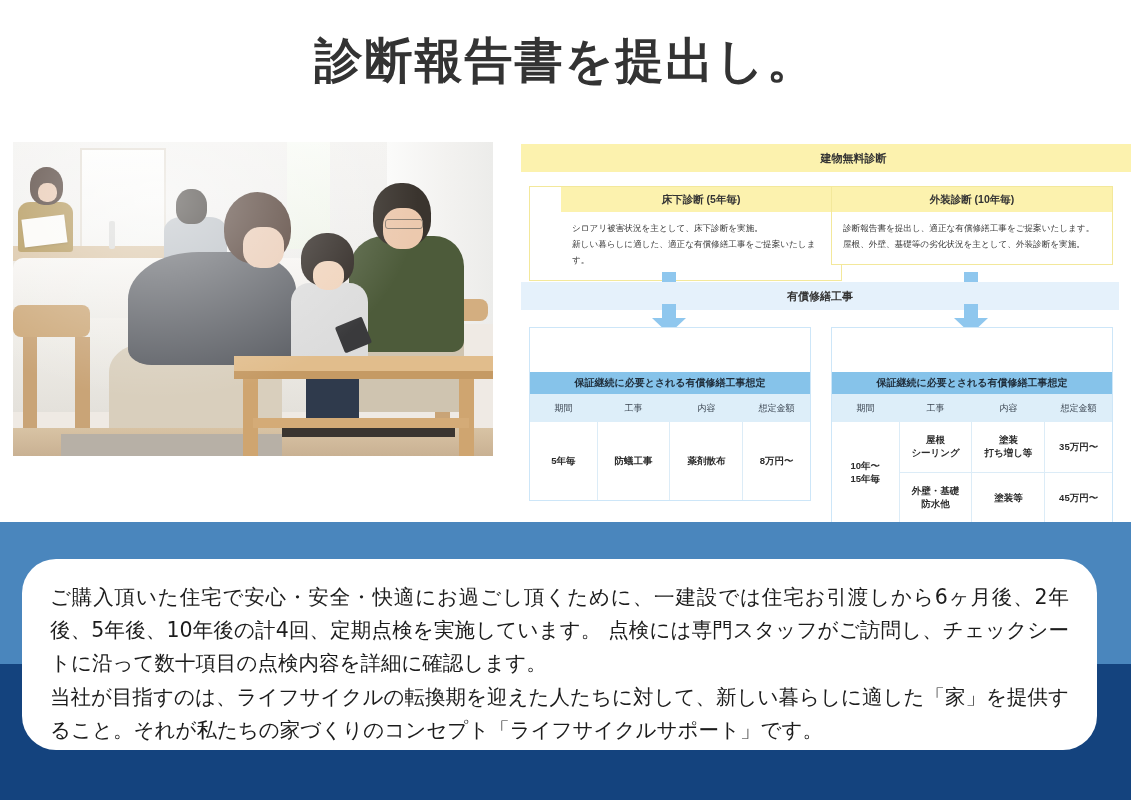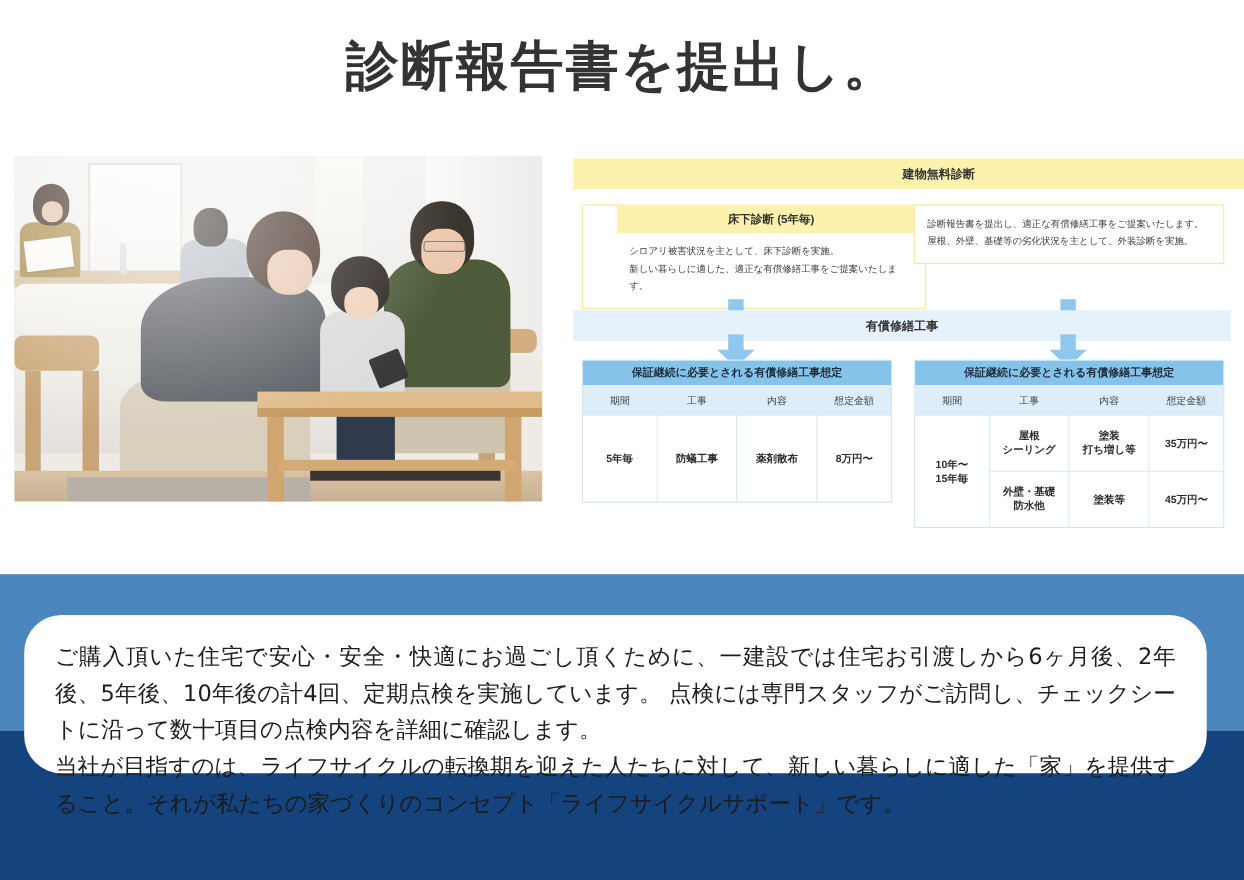--- a/index.html
+++ b/index.html
@@ -286,21 +286,21 @@
   .d-table {
     position: absolute; top: 183px; width: 280px;
     background: #fff;
     border: 1px solid #cde6f8;
   }
   .d-table.left { left: 8px; }
   .d-table.right { left: 310px; }
   .d-table-head {
     background: #86c3ea; height: 22px;
     display: flex; align-items: center; justify-content: center;
-    font-size: 10px; font-weight: 700; color: #1f2d3a;
+    font-size: 10px; font-weight: 700; color: #1f2d3a; margin-top: 44px;
   }
   table.tbl {
     width: 100%; border-collapse: collapse; table-layout: fixed;
   }
   table.tbl th {
     background: #ddeef9; font-size: 9px; font-weight: 400; color: #3a4450;
     height: 26px; text-align: center; border: none;
   }
   table.tbl td {
     font-size: 9.5px; font-weight: 700; color: #2b2b2b;
@@ -318,21 +318,21 @@
     position: absolute; left: 0; top: 522px; width: 1131px; height: 142px;
     background: #4a86bd;
   }
   .band-bottom {
     position: absolute; left: 0; top: 664px; width: 1131px; height: 136px;
     background: #14437e;
   }
   .note-card {
     position: absolute;
     left: 22px; top: 559px;
-    width: 1075px; height: 144px;
+    width: 1075px; height: 191px;
     background: #ffffff;
     border-radius: 34px;
     box-sizing: border-box;
     padding: 22px 28px 0 28px;
   }
   .note-text {
     font-family: "DejaVu Sans", sans-serif;
     font-size: 20.5px;
     line-height: 1.62;
     color: #1c1c1c;
@@ -400,20 +400,21 @@
 
   <div class="d-card left">
     <div class="d-card-head">床下診断 (5年毎)</div>
     <div class="d-card-body">
       <div>シロアリ被害状況を主として、床下診断を実施。</div>
       <div>新しい暮らしに適した、適正な有償修繕工事をご提案いたします。</div>
     </div>
   </div>
 
   <div class="d-card right">
+    <div class="d-card-head">外装診断 (10年毎)</div>
     <div class="d-card-body">
       <div>診断報告書を提出し、適正な有償修繕工事をご提案いたします。</div>
       <div>屋根、外壁、基礎等の劣化状況を主として、外装診断を実施。</div>
     </div>
   </div>
 
   <div class="d-arrow left">
     <div class="d-arrow-stem"></div>
     <div class="d-arrow-head"></div>
   </div>

